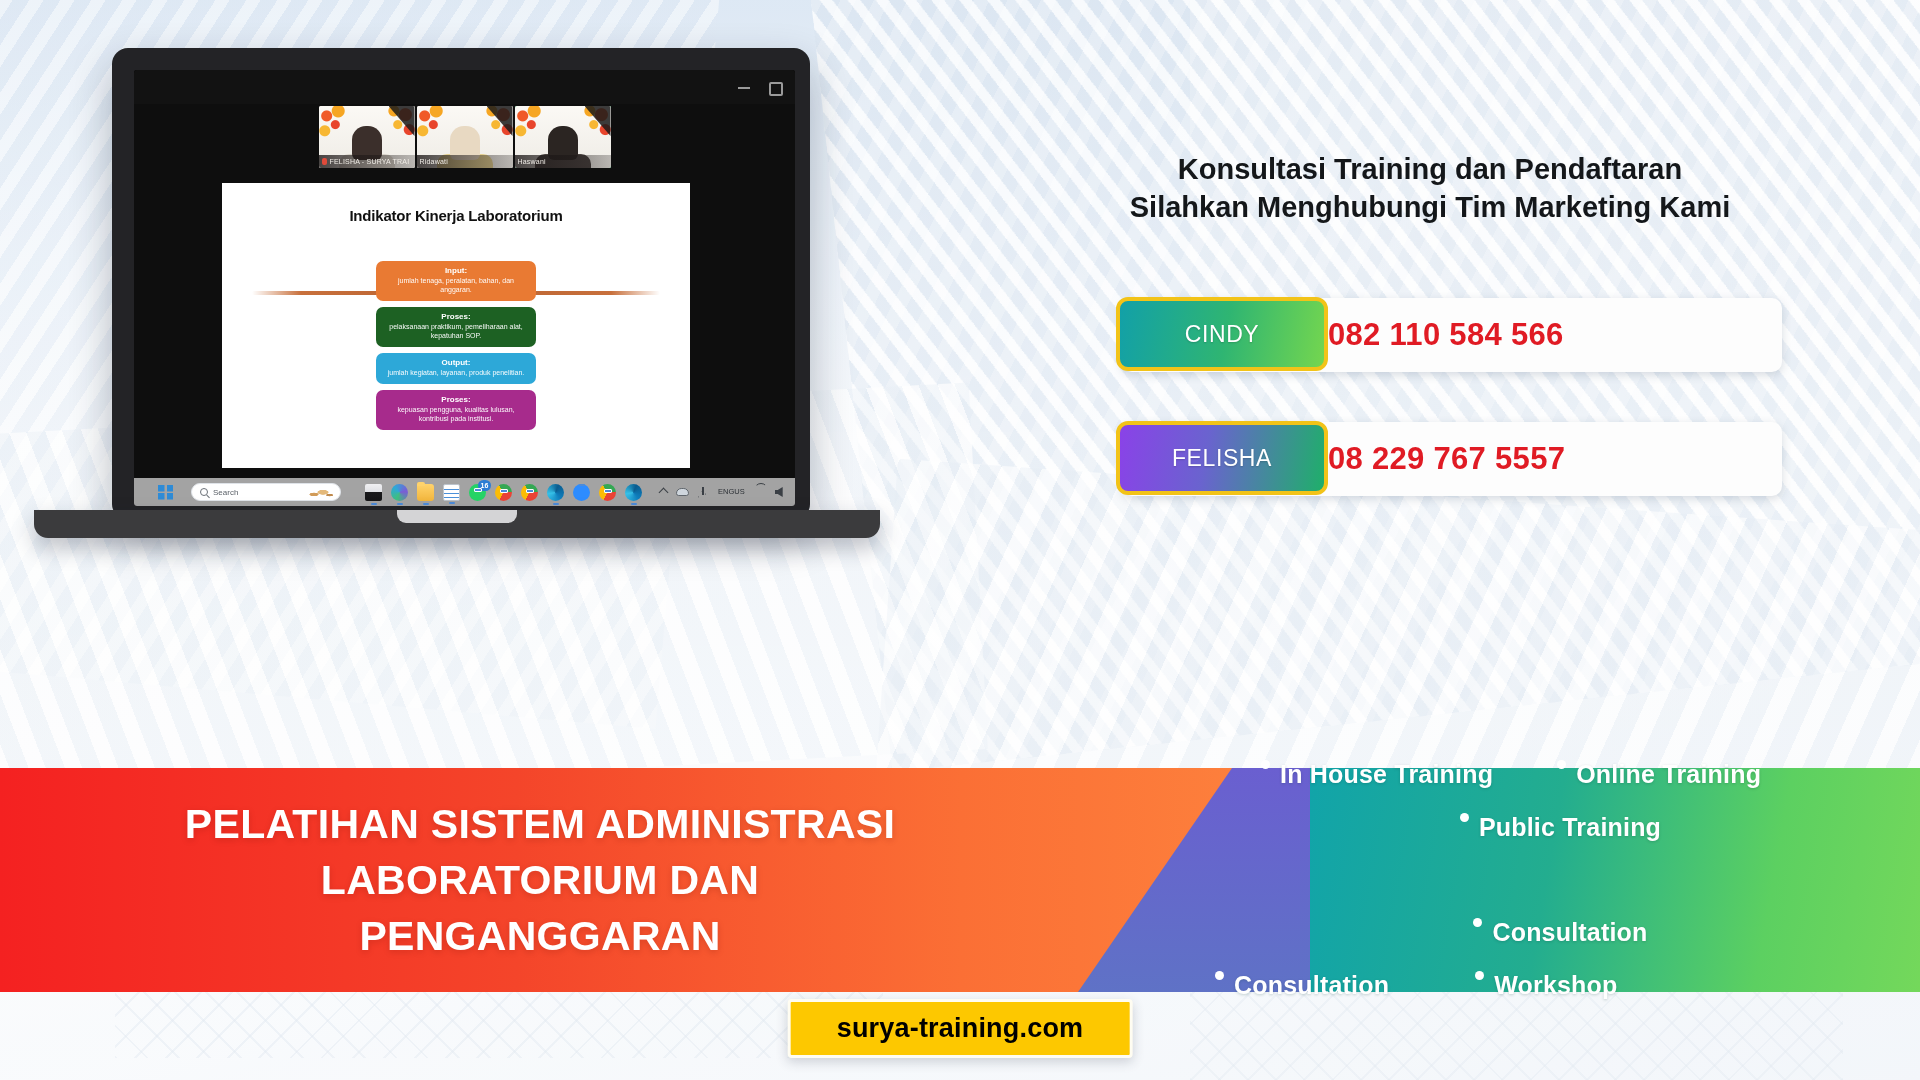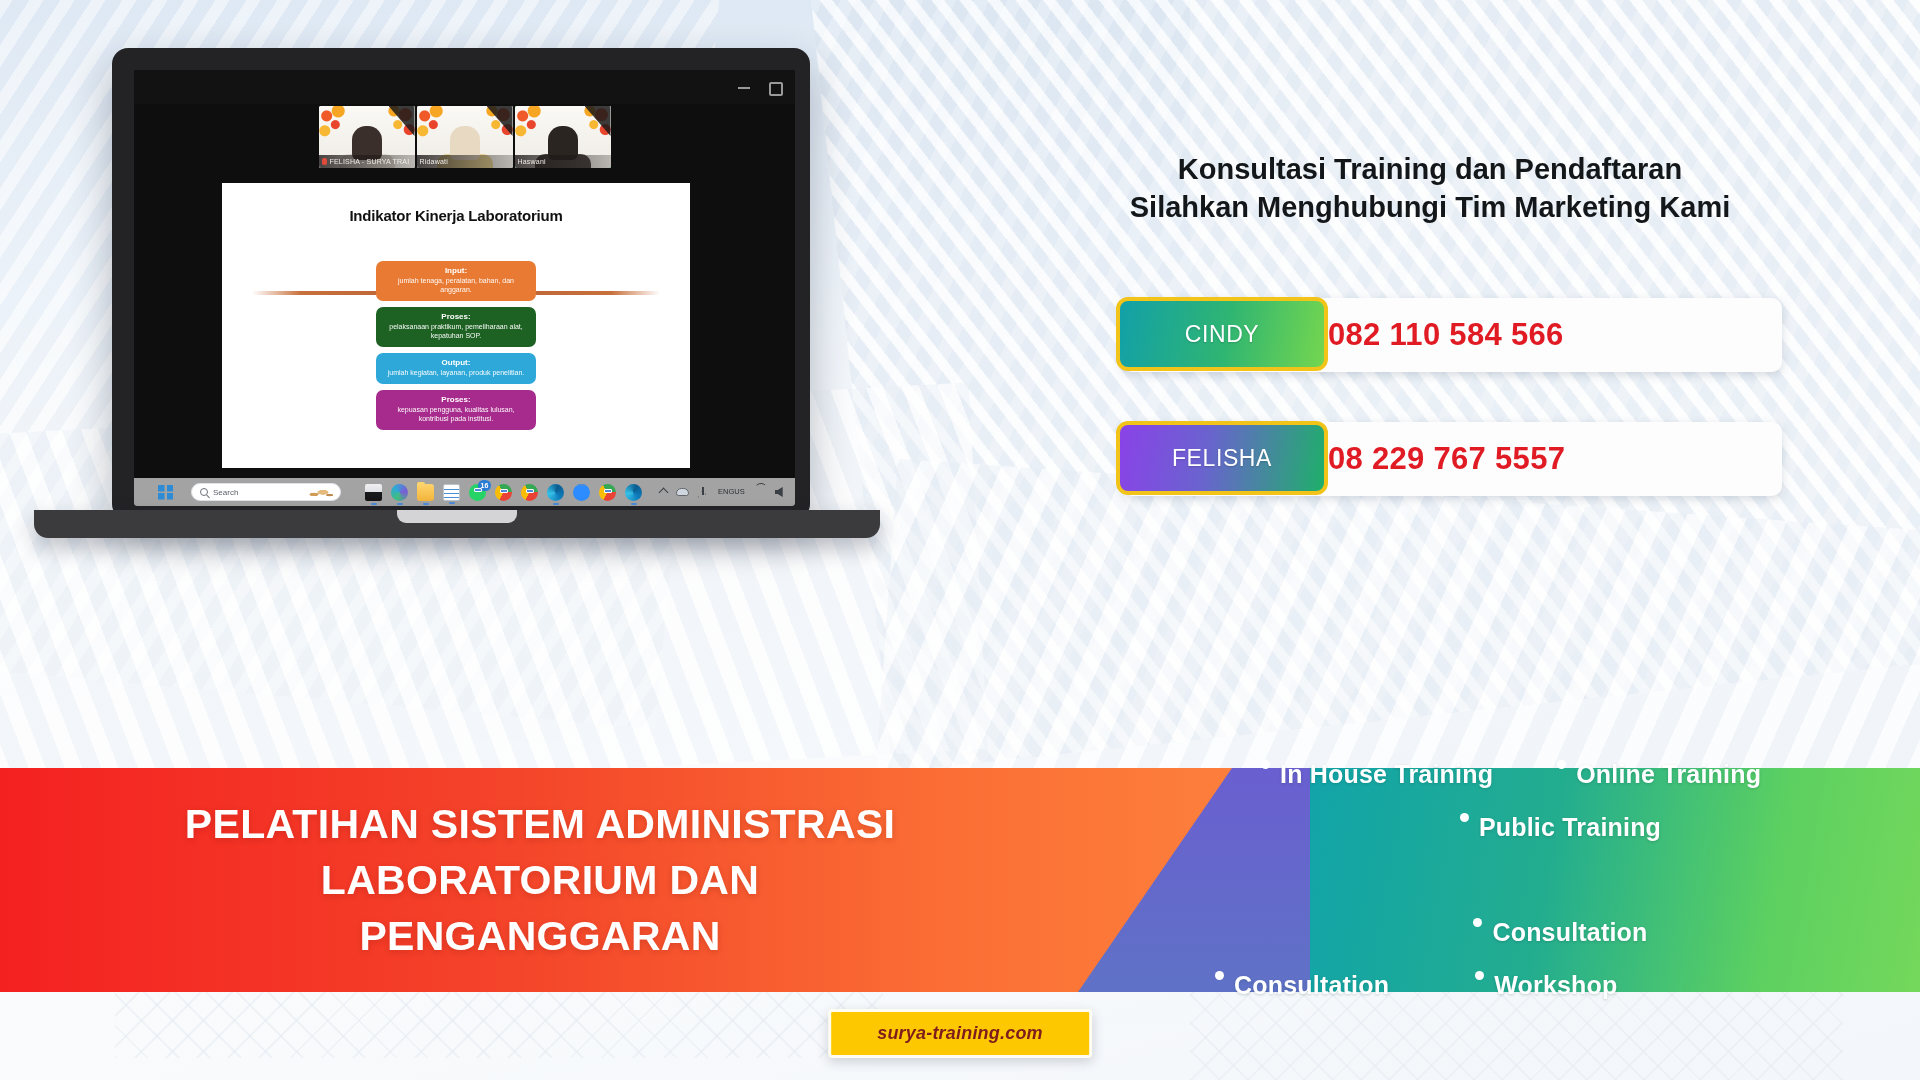--- a/index.html
+++ b/index.html
@@ -333,21 +333,21 @@
   .sitem span { color:#fff; font-weight:bold; font-size:25px; letter-spacing:.2px;
     text-shadow:0 1px 3px rgba(0,60,50,.22); }
 
   
   .site {
     position:absolute; left:50%; transform:translateX(-50%); bottom:22px;
     background:#fdc800; border:3px solid #fffdf2; border-radius:4px;
     padding:11px 46px;
     box-shadow:0 4px 12px rgba(40,50,70,.20);
   }
-  .site span { font-style:italic; font-weight:bold; font-size:18px; color:#7f1d1d; letter-spacing:.2px; }
+  .site span { font-weight:bold; font-size:27px; color:#000000; letter-spacing:.2px; }
 </style>
 </head>
 <body>
 
 <div class="bg">
   <div class="bg-base"></div>
   <div class="bg-sky"></div>
   <div class="bg-glassR"></div>
   <div class="bg-glassL"></div>
   <div class="bg-lowL"></div>

